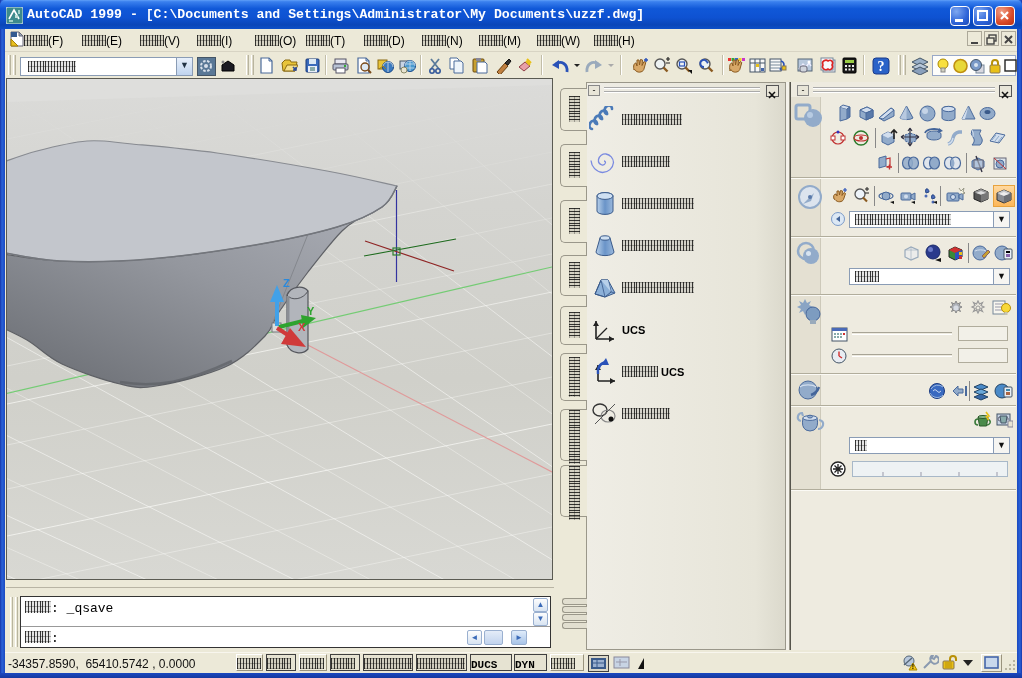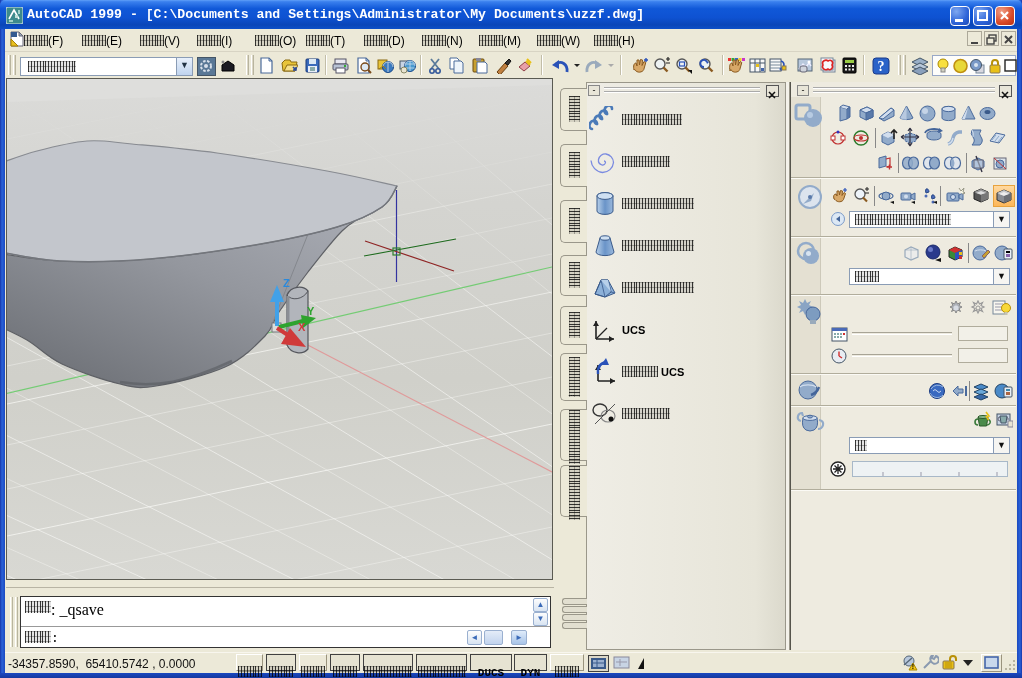--- a/index.html
+++ b/index.html
@@ -10,21 +10,21 @@
 .zv{display:inline-block;vertical-align:top;background:
  repeating-linear-gradient(to bottom, rgba(0,0,0,0.78) 0 1px, rgba(0,0,0,0.1) 1px 2.9px),
  repeating-linear-gradient(to right, rgba(0,0,0,0.28) 0 1px, rgba(0,0,0,0) 1px 5px);}
 #title{left:0;top:0;width:1022px;height:29px;border-radius:5px 5px 0 0;background:linear-gradient(#60a0f8 0%,#3a80ee 6%,#1058d8 30%,#0e52d2 60%,#0a46b8 86%,#0d50c8 100%)}
 .tbtn{position:absolute;top:6px;width:20px;height:20px;border-radius:4px;border:1px solid #fff;background:radial-gradient(circle at 30% 25%,#7fa8f0,#2e64d8 60%,#1c4bb8);color:#fff}
 .menu-it{position:absolute;top:5px;height:16px}
 #menubar{left:5px;top:29px;width:1012px;height:23px;background:#ECE9D8;border-bottom:1px solid #d8d4c4}
 .ridge{position:absolute;width:3px;border-left:1px solid #fff;border-right:1px solid #b8b49e;background:#dcd8c8}
 .vsep{position:absolute;top:55px;width:2px;height:20px;border-left:1px solid #c2bda8;border-right:1px solid #fff}
 #status{left:5px;top:652px;width:1012px;height:21px;background:#ECE9D8;border-top:1px solid #f8f6ee}
-.sbtn{position:absolute;top:2px;height:17px;font-size:12px;text-align:center;color:#000;padding-top:10px}
+.sbtn{position:absolute;top:2px;height:17px;font-size:12px;color:#000;padding-top:2px}
 .sbtn.up{border:1px solid;border-color:#fff #9a947e #9a947e #fff;background:#ECE9D8}
 .sbtn.dn{border:1px solid #404040;background:#e6e3d2}
 .combo{position:absolute;background:#fff;border:1px solid #8a9cb5;font-size:12px}
 .combo .arr{position:absolute;right:0;top:0;bottom:0;width:16px;border-left:1px solid #8a9cb5;background:#f6f5f2;color:#111;text-align:center;font-size:9px;line-height:15px}
 .psep{position:absolute;width:100%;height:2px;border-top:1px solid #b1ad9c;border-bottom:1px solid #fbfaf5}
 </style></head><body>
 <div class="ab" style="left:0;top:0;width:5px;height:678px;background:linear-gradient(90deg,#1634a8,#2a62d8 40%,#1a48c0)"></div>
 <div class="ab" style="left:1017px;top:0;width:5px;height:678px;background:linear-gradient(90deg,#1a48c0,#2a62d8 60%,#1634a8)"></div>
 <div class="ab" style="left:0;top:673px;width:1022px;height:5px;background:linear-gradient(#1a48c0,#15389f)"></div>
 <div class="ab" id="title"></div>
@@ -360,21 +360,21 @@
 <line x1="389.5" y1="111" x2="389.5" y2="203" stroke="#3333a0" stroke-width="1.2"></line>
 <line x1="358" y1="162" x2="447" y2="192" stroke="#8f2525" stroke-width="1.2"></line>
 <line x1="357" y1="177" x2="449" y2="160" stroke="#1f6b1f" stroke-width="1.2"></line>
 <rect x="386" y="169" width="7" height="7" fill="none" stroke="#2f7f2f" stroke-width="1.2"></rect>
 </svg>
 <div class="ab" style="left:6px;top:581px;width:548px;height:7px;background:#ece9d8;border-bottom:1px solid #b8b4a4"></div>
 <div class="ab" style="left:6px;top:589px;width:548px;height:61px;background:#ece9d8"></div>
 <div class="ab" style="left:10px;top:597px;width:3px;height:50px;border-left:1px solid #fff;border-right:1px solid #b8b49e"></div>
 <div class="ab" style="left:15px;top:597px;width:3px;height:50px;border-left:1px solid #fff;border-right:1px solid #b8b49e"></div>
 <div class="ab" style="left:20px;top:596px;width:531px;height:52px;border:1px solid #333;background:#fff"></div>
-<div class="ab" style="left:25px;top:601px;font-family:Liberation Serif, serif;font-size:16px;color:#000"><span class="z" style="width:26px;height:12px;"></span><span style="vertical-align:top">: _qsave</span></div>
+<div class="ab" style="left:25px;top:601px;font-family:Liberation Mono, monospace;font-size:13px;color:#000"><span class="z" style="width:26px;height:12px;"></span><span style="vertical-align:top">: _qsave</span></div>
 <div class="ab" style="left:21px;top:626px;width:529px;height:1px;background:#999"></div>
 <div class="ab" style="left:25px;top:631px;font-family:'Liberation Mono',monospace;font-size:13px;color:#000"><span class="z" style="width:26px;height:12px;"></span><span style="vertical-align:top">:</span></div>
 <div class="ab" style="left:533px;top:598px;width:15px;height:14px;background:linear-gradient(#fdfdfd,#d8e4f2);border:1px solid #9ab0d0;border-radius:2px;color:#3a6ab8;font-size:8px;text-align:center;line-height:12px">▲</div>
 <div class="ab" style="left:533px;top:612px;width:15px;height:14px;background:linear-gradient(#fdfdfd,#d8e4f2);border:1px solid #9ab0d0;border-radius:2px;color:#3a6ab8;font-size:8px;text-align:center;line-height:12px">▼</div>
 <div class="ab" style="left:467px;top:630px;width:15px;height:15px;background:linear-gradient(#fdfdfd,#d8e4f2);border:1px solid #9ab0d0;border-radius:2px;color:#3a6ab8;font-size:8px;text-align:center;line-height:12px;line-height:14px">◄</div>
 <div class="ab" style="left:484px;top:630px;width:19px;height:15px;background:linear-gradient(#e4ecf8,#c2d4ee);border:1px solid #9ab0d0;border-radius:2px"></div>
 <div class="ab" style="left:511px;top:630px;width:16px;height:15px;background:linear-gradient(#fdfdfd,#d8e4f2);border:1px solid #9ab0d0;border-radius:2px;color:#3a6ab8;font-size:8px;text-align:center;line-height:12px;line-height:14px;background:linear-gradient(#e0ecfa,#a8c4e8)">►</div>
 <div class="ab" id="status"></div>
 <div class="ab" style="left:8px;top:655px;width:226px;height:16px;white-space:nowrap;overflow:hidden;font-family:'Liberation Sans',sans-serif;font-size:12px;color:#111;padding-top:2px">-34357.8590,&nbsp;&nbsp;65410.5742&nbsp;,&nbsp;0.0000</div>
 <div class="sbtn up" style="left:236px;top:654px;width:27px;position:absolute"><span class="z" style="width:24px;height:11px;margin-top:1px;"></span></div>

